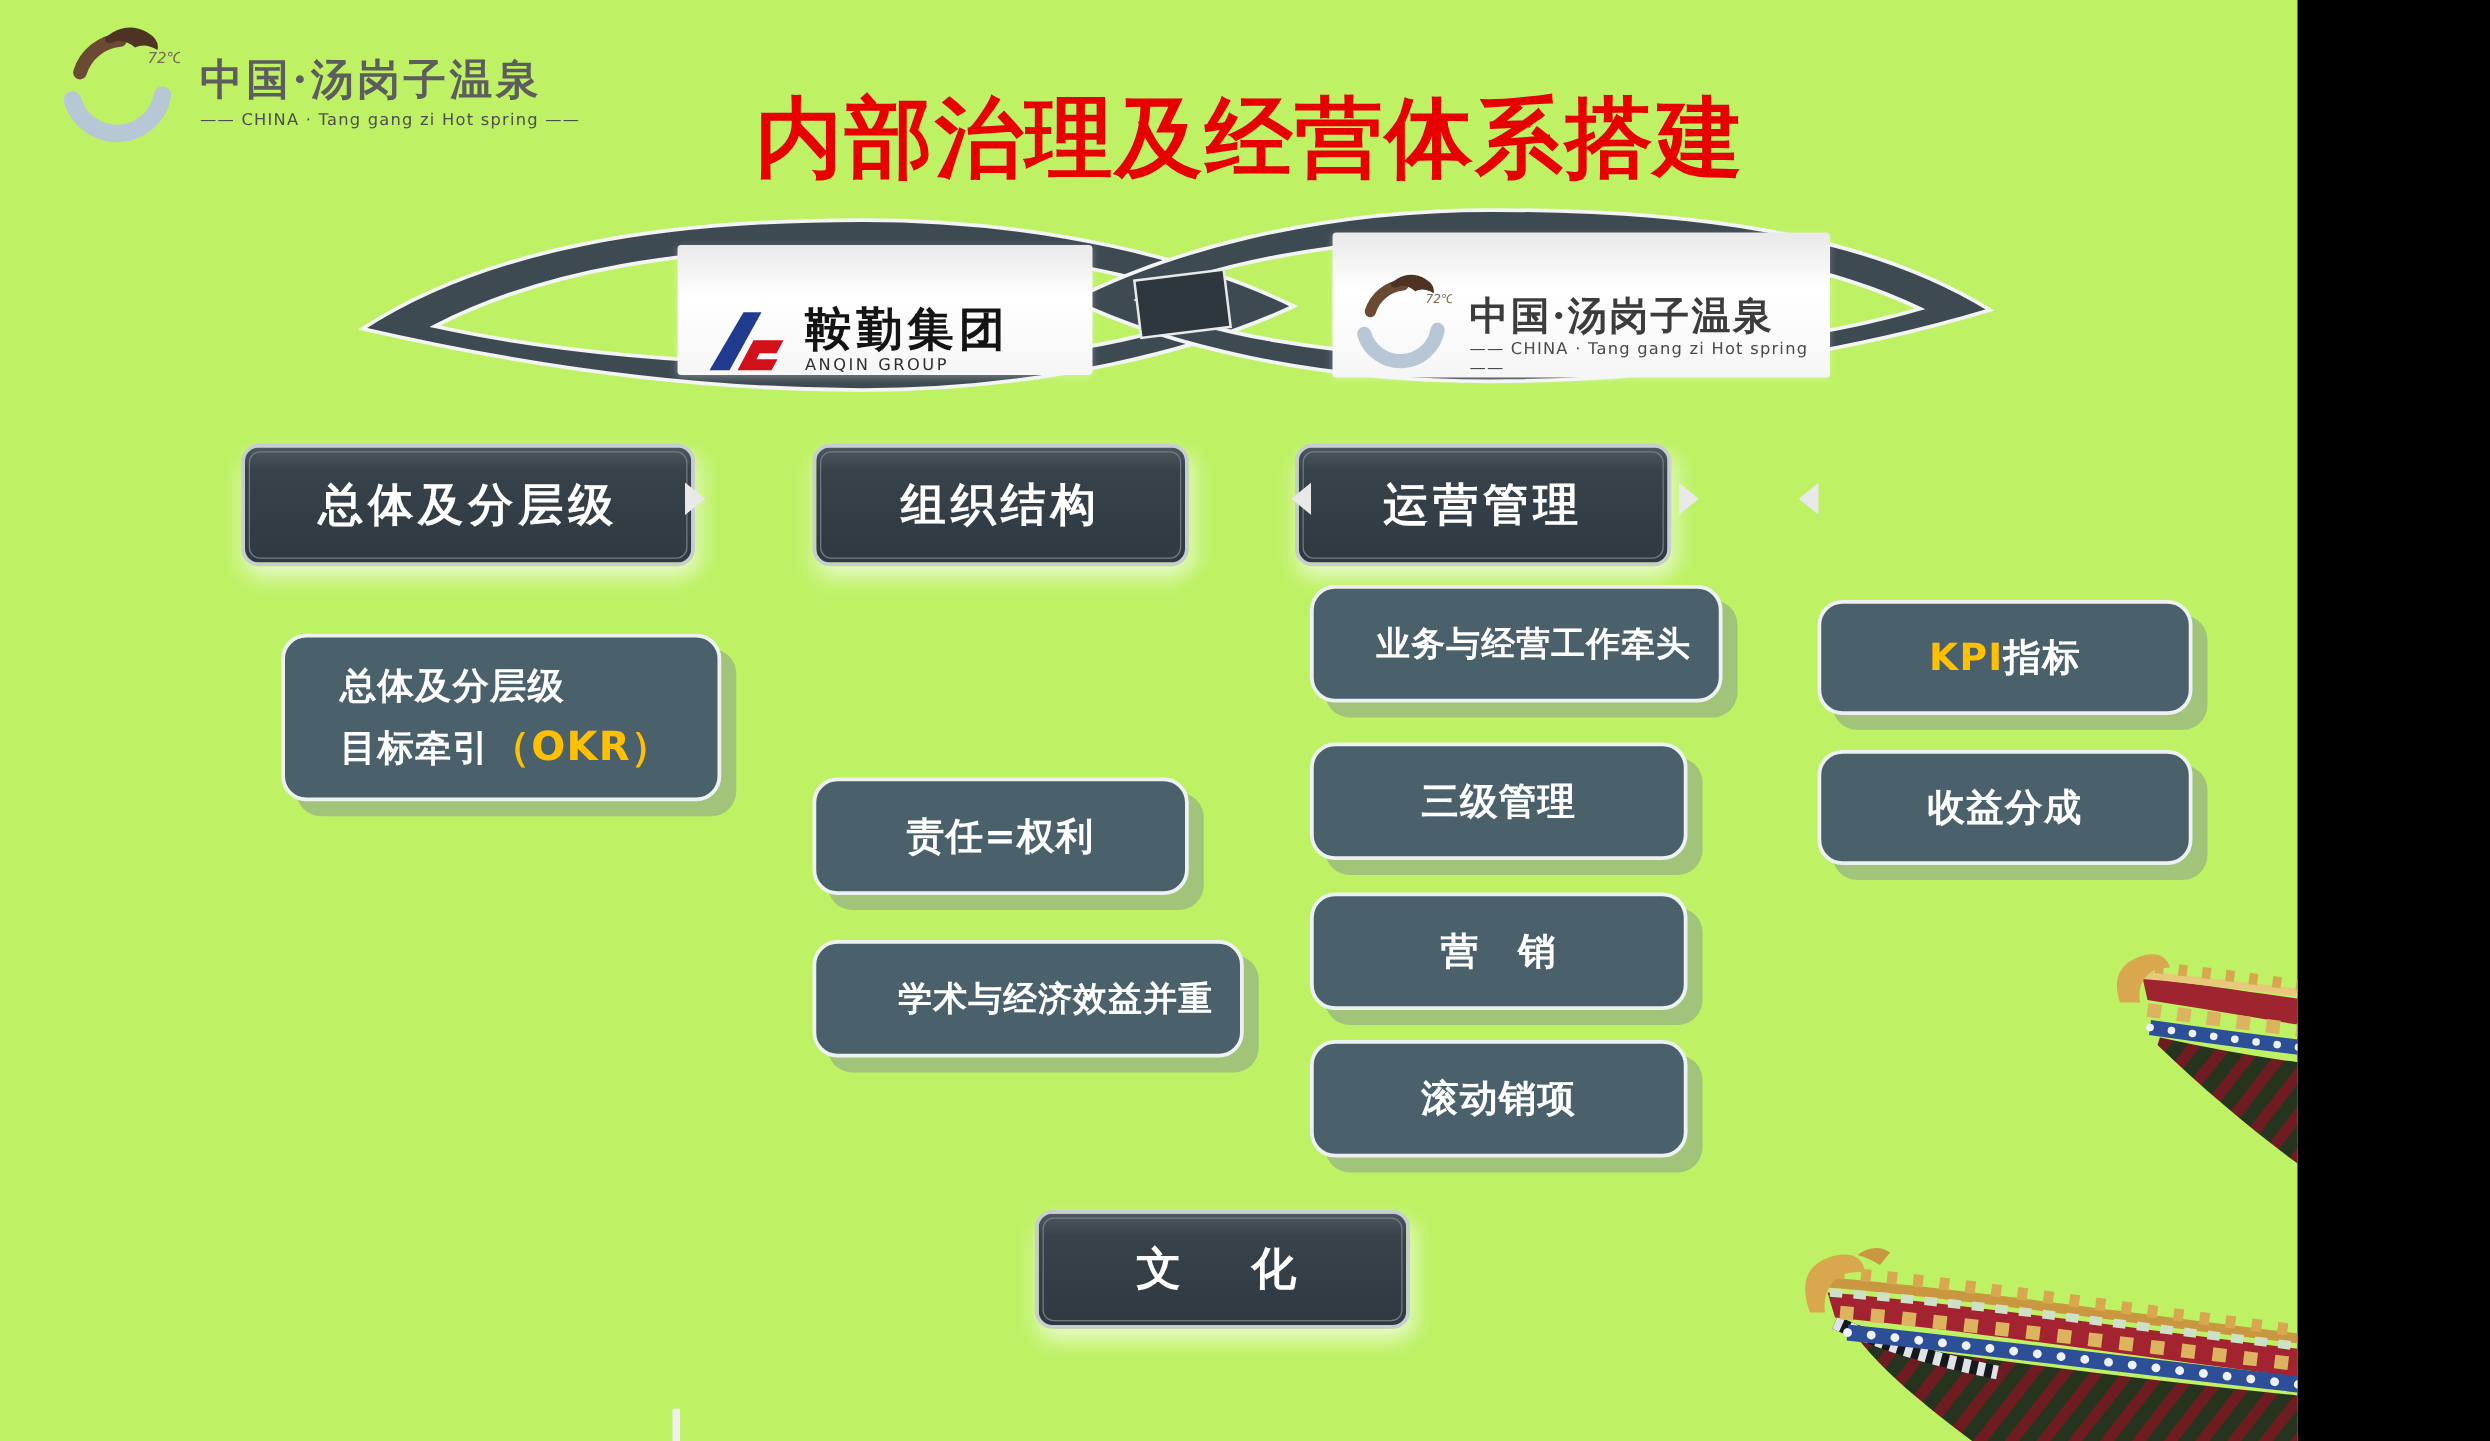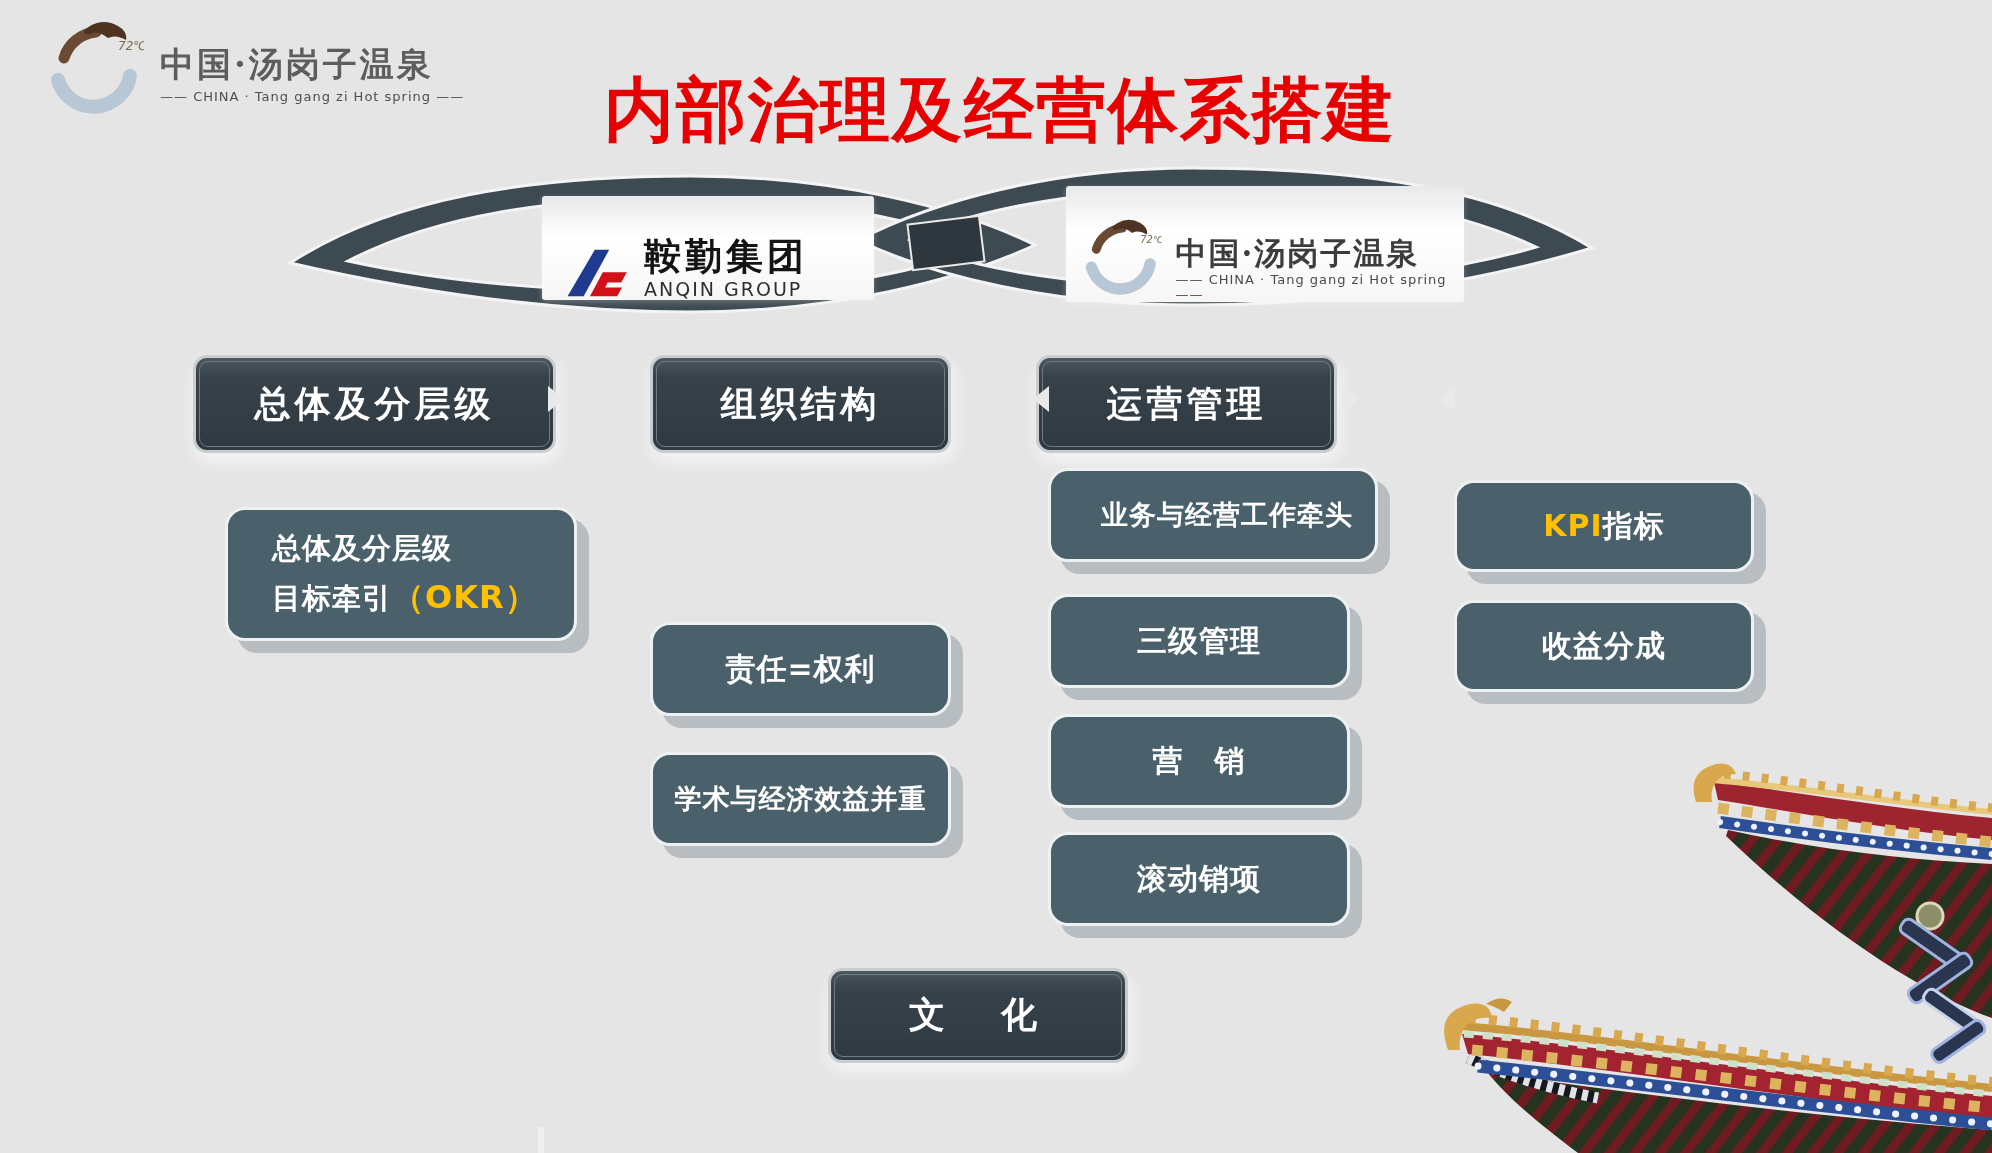--- a/index.html
+++ b/index.html
@@ -1,17 +1,17 @@
 <!DOCTYPE html>
 <html><head>
 <meta charset="utf-8">
 <style>
   html,body{margin:0;padding:0;background:#000;}
   #slide{
-    position:relative;width:1992px;height:1153px;background:#e5e5e5;overflow:hidden;
+    position:relative;width:1838px;height:1153px;background:#bef264;overflow:hidden;
     font-family:"DejaVu Sans","Liberation Sans",sans-serif;
   }
   
   .brand{position:absolute;left:44px;top:20px;display:flex;align-items:flex-start;}
   .brand svg{width:100px;height:100px;}
   .brand-text{margin-left:16px;margin-top:26px;}
   .brand-cn{font-family:"DejaVu Serif","Liberation Serif",serif;font-size:34px;font-weight:bold;
     color:#5d5d5d;letter-spacing:3px;line-height:1.1;}
   .brand-en{font-size:13px;color:#4e4e4e;letter-spacing:1px;margin-top:6px;}
   
@@ -21,21 +21,21 @@
   
   .banner-svg{position:absolute;left:270px;top:148px;width:1340px;height:175px;}
   .card{position:absolute;display:flex;align-items:flex-end;border-radius:3px;
     background:linear-gradient(180deg,#e9e9e9 0%,#ffffff 40%,#f6f6f6 100%);
     box-shadow:0 2px 6px rgba(255,255,255,.25);margin-left:44px;}
   .card-left{left:498px;top:196px;width:332px;height:104px;}
   .card-right{left:1022px;top:186px;width:398px;height:116px;}
   .card .ctext{margin-left:14px;}
   .c-cn{font-family:"DejaVu Serif","Liberation Serif",serif;font-size:37px;font-weight:bold;
     color:#141414;letter-spacing:4px;line-height:1.05;}
-  .c-en{font-size:19px;color:#2e2e2e;letter-spacing:2px;margin-top:2px;}
+  .c-en{font-size:13px;color:#2e2e2e;letter-spacing:2px;margin-top:2px;}
   .card-right .c-cn{font-size:31px;color:#3c3c3c;letter-spacing:2px;}
   .card-right .c-en{font-size:13px;color:#4a4a4a;letter-spacing:1px;}
   
   .hdr{position:absolute;display:flex;align-items:center;justify-content:center;
     background:linear-gradient(180deg,#4c585f 0%,#37424a 20%,#2e3941 100%);
     border:3px solid #c8cdd0;border-radius:14px;color:#ffffff;font-weight:bold;
     font-size:36px;letter-spacing:4px;
     box-shadow:0 10px 16px rgba(255,255,255,.5),10px 6px 12px rgba(255,255,255,.22);}
   .hdr::before{content:"";position:absolute;inset:3px;border:1px solid #707c84;
     border-radius:9px;pointer-events:none;}
@@ -48,21 +48,21 @@
   .node{position:absolute;display:flex;align-items:center;justify-content:center;
     background:#4a616c;border:3px solid #eef1f2;border-radius:20px;color:#ffffff;
     font-size:30px;font-weight:600;letter-spacing:1px;
     box-shadow:12px 12px 0 rgba(126,140,148,.45);}
   .node-sm{font-size:27px;}
   #node-okr{left:225px;top:507px;width:302px;height:128px;
     flex-direction:column;align-items:flex-start;padding-left:44px;
     font-size:29px;line-height:1.62;justify-content:center;box-sizing:content-box;}
   #node-org-1{left:650px;top:505px;width:295px;height:88px;}
   #node-org-2{left:650px;top:622px;width:295px;height:88px;}
-  #node-org-3{left:650px;top:752px;width:295px;height:88px;}
+  #node-org-3{left:650px;top:752px;width:295px;height:88px;padding-left:44px;}
   #node-ops-1{left:1048px;top:468px;width:296px;height:88px;padding-left:28px;}
   #node-ops-2{left:1048px;top:594px;width:296px;height:88px;}
   #node-ops-3{left:1048px;top:714px;width:296px;height:88px;}
   #node-ops-4{left:1048px;top:832px;width:296px;height:88px;}
   #node-kpi{left:1454px;top:480px;width:294px;height:86px;}
   #node-share{left:1454px;top:600px;width:294px;height:86px;}
   .accent{color:#ffc000;font-weight:bold;}
   .accent-big{font-size:32px;}
   
   .tab{position:absolute;width:16px;height:26px;background:#e9e9e9;}

